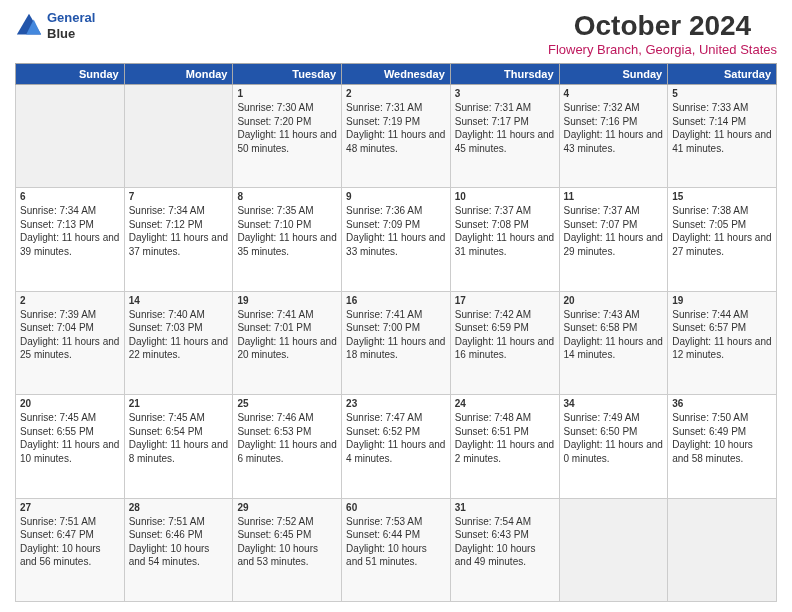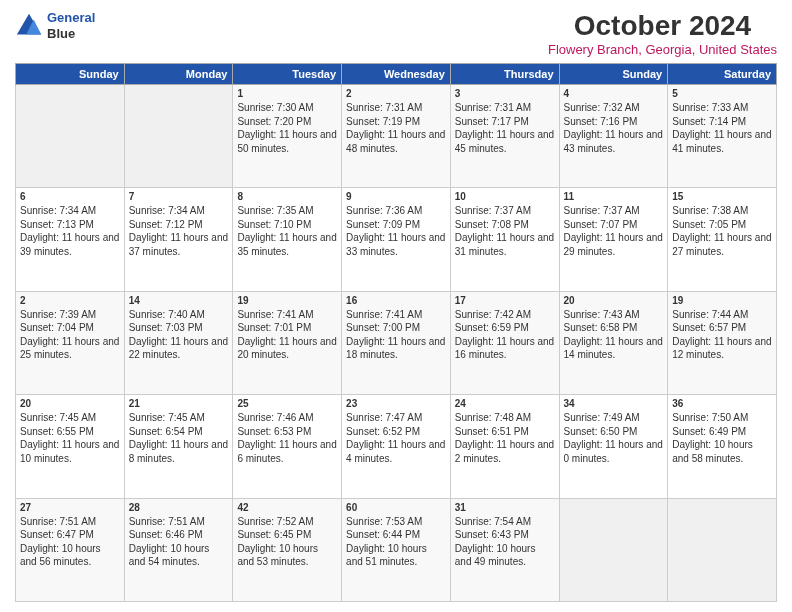--- a/index.html
+++ b/index.html
@@ -247,21 +247,21 @@
         <tr>
           <td>
             <span class="day-number">27</span>
             <div class="day-info">Sunrise: 7:51 AM<br>Sunset: 6:47 PM<br>Daylight: 10 hours and 56 minutes.</div>
           </td>
           <td>
             <span class="day-number">28</span>
             <div class="day-info">Sunrise: 7:51 AM<br>Sunset: 6:46 PM<br>Daylight: 10 hours and 54 minutes.</div>
           </td>
           <td>
-            <span class="day-number">42</span>
+            <span class="day-number">29</span>
             <div class="day-info">Sunrise: 7:52 AM<br>Sunset: 6:45 PM<br>Daylight: 10 hours and 53 minutes.</div>
           </td>
           <td>
             <span class="day-number">60</span>
             <div class="day-info">Sunrise: 7:53 AM<br>Sunset: 6:44 PM<br>Daylight: 10 hours and 51 minutes.</div>
           </td>
           <td>
             <span class="day-number">31</span>
             <div class="day-info">Sunrise: 7:54 AM<br>Sunset: 6:43 PM<br>Daylight: 10 hours and 49 minutes.</div>
           </td>

